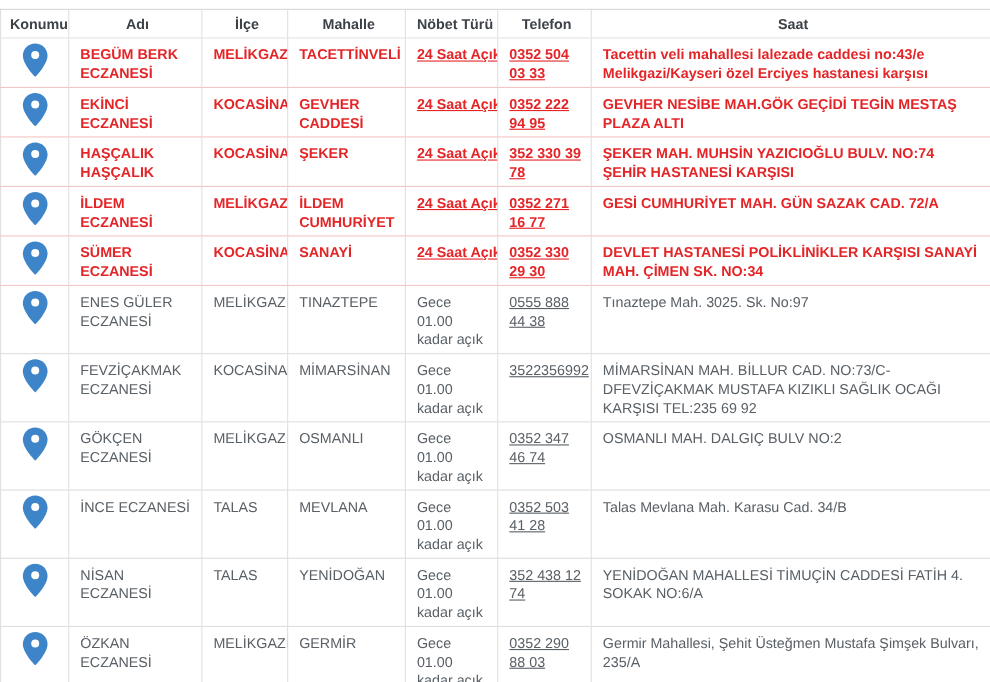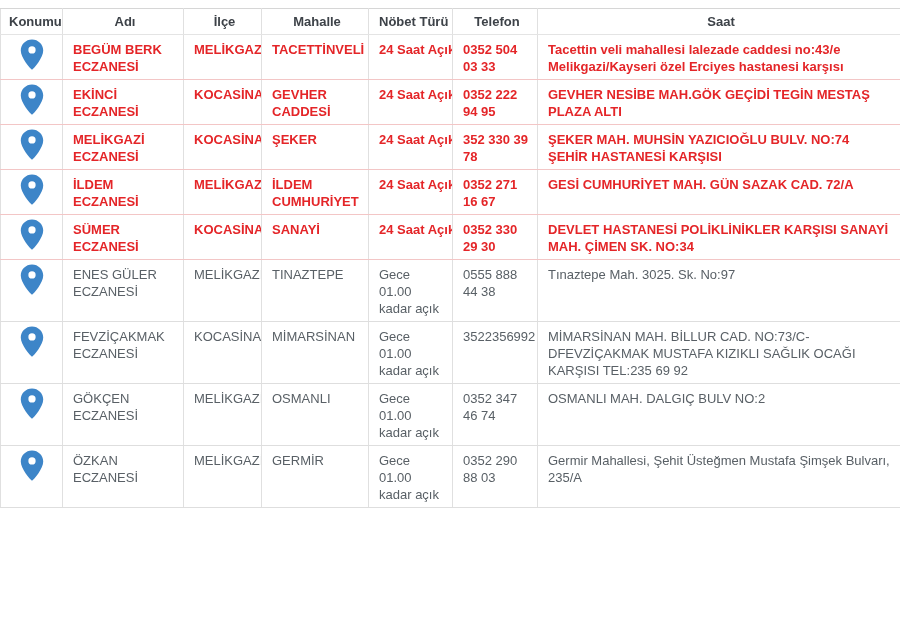--- a/index.html
+++ b/index.html
@@ -44,22 +44,22 @@
     border-bottom:1px solid #dedede;
     border-left:1px solid var(--grid);
     border-right:1px solid var(--grid);
     overflow:hidden;
   }
   tr.hl td{
     color:var(--hl);
     font-weight:700;
     border-bottom-color:var(--hl-border);
   }
-  tr.hl td.duty{white-space:nowrap;}
-  td.phone{padding-right:3px;}
+  tr.hl td.duty{white-space:nowrap;text-decoration:underline;}
+  td.phone{padding-right:3px;text-decoration:underline;}
   td.pincell{text-align:center;padding:4px 0 0 0;}
   .pin{
     display:inline-block;
     width:26px;height:31px;
     cursor:pointer;
   }
   .pin svg{display:block;width:26px;height:31px;}
 </style>
 </head>
 <body>
@@ -114,39 +114,39 @@
     <td class="phone">0352 222 94 95</td>
     <td class="address">GEVHER NESİBE MAH.GÖK GEÇİDİ TEGİN MESTAŞ PLAZA ALTI</td>
   </tr>
       <tr class="hl">
     <td class="pincell">
       <span class="pin"><svg viewBox="0 0 24 29" aria-hidden="true">
         <path class="pin-body" d="M12 0.5C6.2 0.5 1.5 5.1 1.5 10.8c0 3.6 2.3 7.8 4.6 11.1 2.3 3.3 4.9 6 5.9 6.9 1-0.9 3.6-3.6 5.9-6.9 2.3-3.3 4.6-7.5 4.6-11.1C22.5 5.1 17.8 0.5 12 0.5z" fill="#3d85c8"></path>
         <circle cx="12" cy="10.2" r="3.4" fill="#ffffff"></circle>
       </svg></span>
     </td>
-    <td class="name">MELİKGAZİ ECZANESİ</td>
+    <td class="name">HAŞÇALIK HAŞÇALIK</td>
     <td class="district">KOCASİNAN</td>
     <td class="neighborhood">ŞEKER</td>
     <td class="duty">24 Saat Açık</td>
     <td class="phone">352 330 39 78</td>
     <td class="address">ŞEKER MAH. MUHSİN YAZICIOĞLU BULV. NO:74 ŞEHİR HASTANESİ KARŞISI</td>
   </tr>
       <tr class="hl">
     <td class="pincell">
       <span class="pin"><svg viewBox="0 0 24 29" aria-hidden="true">
         <path class="pin-body" d="M12 0.5C6.2 0.5 1.5 5.1 1.5 10.8c0 3.6 2.3 7.8 4.6 11.1 2.3 3.3 4.9 6 5.9 6.9 1-0.9 3.6-3.6 5.9-6.9 2.3-3.3 4.6-7.5 4.6-11.1C22.5 5.1 17.8 0.5 12 0.5z" fill="#3d85c8"></path>
         <circle cx="12" cy="10.2" r="3.4" fill="#ffffff"></circle>
       </svg></span>
     </td>
     <td class="name">İLDEM ECZANESİ</td>
     <td class="district">MELİKGAZİ</td>
     <td class="neighborhood">İLDEM CUMHURİYET</td>
     <td class="duty">24 Saat Açık</td>
-    <td class="phone">0352 271 16 67</td>
+    <td class="phone">0352 271 16 77</td>
     <td class="address">GESİ CUMHURİYET MAH. GÜN SAZAK CAD. 72/A</td>
   </tr>
       <tr class="hl">
     <td class="pincell">
       <span class="pin"><svg viewBox="0 0 24 29" aria-hidden="true">
         <path class="pin-body" d="M12 0.5C6.2 0.5 1.5 5.1 1.5 10.8c0 3.6 2.3 7.8 4.6 11.1 2.3 3.3 4.9 6 5.9 6.9 1-0.9 3.6-3.6 5.9-6.9 2.3-3.3 4.6-7.5 4.6-11.1C22.5 5.1 17.8 0.5 12 0.5z" fill="#3d85c8"></path>
         <circle cx="12" cy="10.2" r="3.4" fill="#ffffff"></circle>
       </svg></span>
     </td>
     <td class="name">SÜMER ECZANESİ</td>
@@ -190,20 +190,48 @@
         <path class="pin-body" d="M12 0.5C6.2 0.5 1.5 5.1 1.5 10.8c0 3.6 2.3 7.8 4.6 11.1 2.3 3.3 4.9 6 5.9 6.9 1-0.9 3.6-3.6 5.9-6.9 2.3-3.3 4.6-7.5 4.6-11.1C22.5 5.1 17.8 0.5 12 0.5z" fill="#3d85c8"></path>
         <circle cx="12" cy="10.2" r="3.4" fill="#ffffff"></circle>
       </svg></span>
     </td>
     <td class="name">GÖKÇEN ECZANESİ</td>
     <td class="district">MELİKGAZİ</td>
     <td class="neighborhood">OSMANLI</td>
     <td class="duty">Gece 01.00 kadar açık</td>
     <td class="phone">0352 347 46 74</td>
     <td class="address">OSMANLI MAH. DALGIÇ BULV NO:2</td>
+  </tr>
+      <tr>
+    <td class="pincell">
+      <span class="pin"><svg viewBox="0 0 24 29" aria-hidden="true">
+        <path class="pin-body" d="M12 0.5C6.2 0.5 1.5 5.1 1.5 10.8c0 3.6 2.3 7.8 4.6 11.1 2.3 3.3 4.9 6 5.9 6.9 1-0.9 3.6-3.6 5.9-6.9 2.3-3.3 4.6-7.5 4.6-11.1C22.5 5.1 17.8 0.5 12 0.5z" fill="#3d85c8"></path>
+        <circle cx="12" cy="10.2" r="3.4" fill="#ffffff"></circle>
+      </svg></span>
+    </td>
+    <td class="name">İNCE ECZANESİ</td>
+    <td class="district">TALAS</td>
+    <td class="neighborhood">MEVLANA</td>
+    <td class="duty">Gece 01.00 kadar açık</td>
+    <td class="phone">0352 503 41 28</td>
+    <td class="address">Talas Mevlana Mah. Karasu Cad. 34/B</td>
+  </tr>
+      <tr>
+    <td class="pincell">
+      <span class="pin"><svg viewBox="0 0 24 29" aria-hidden="true">
+        <path class="pin-body" d="M12 0.5C6.2 0.5 1.5 5.1 1.5 10.8c0 3.6 2.3 7.8 4.6 11.1 2.3 3.3 4.9 6 5.9 6.9 1-0.9 3.6-3.6 5.9-6.9 2.3-3.3 4.6-7.5 4.6-11.1C22.5 5.1 17.8 0.5 12 0.5z" fill="#3d85c8"></path>
+        <circle cx="12" cy="10.2" r="3.4" fill="#ffffff"></circle>
+      </svg></span>
+    </td>
+    <td class="name">NİSAN ECZANESİ</td>
+    <td class="district">TALAS</td>
+    <td class="neighborhood">YENİDOĞAN</td>
+    <td class="duty">Gece 01.00 kadar açık</td>
+    <td class="phone">352 438 12 74</td>
+    <td class="address">YENİDOĞAN MAHALLESİ TİMUÇİN CADDESİ FATİH 4. SOKAK NO:6/A</td>
   </tr>
       <tr>
     <td class="pincell">
       <span class="pin"><svg viewBox="0 0 24 29" aria-hidden="true">
         <path class="pin-body" d="M12 0.5C6.2 0.5 1.5 5.1 1.5 10.8c0 3.6 2.3 7.8 4.6 11.1 2.3 3.3 4.9 6 5.9 6.9 1-0.9 3.6-3.6 5.9-6.9 2.3-3.3 4.6-7.5 4.6-11.1C22.5 5.1 17.8 0.5 12 0.5z" fill="#3d85c8"></path>
         <circle cx="12" cy="10.2" r="3.4" fill="#ffffff"></circle>
       </svg></span>
     </td>
     <td class="name">ÖZKAN ECZANESİ</td>
     <td class="district">MELİKGAZİ</td>

